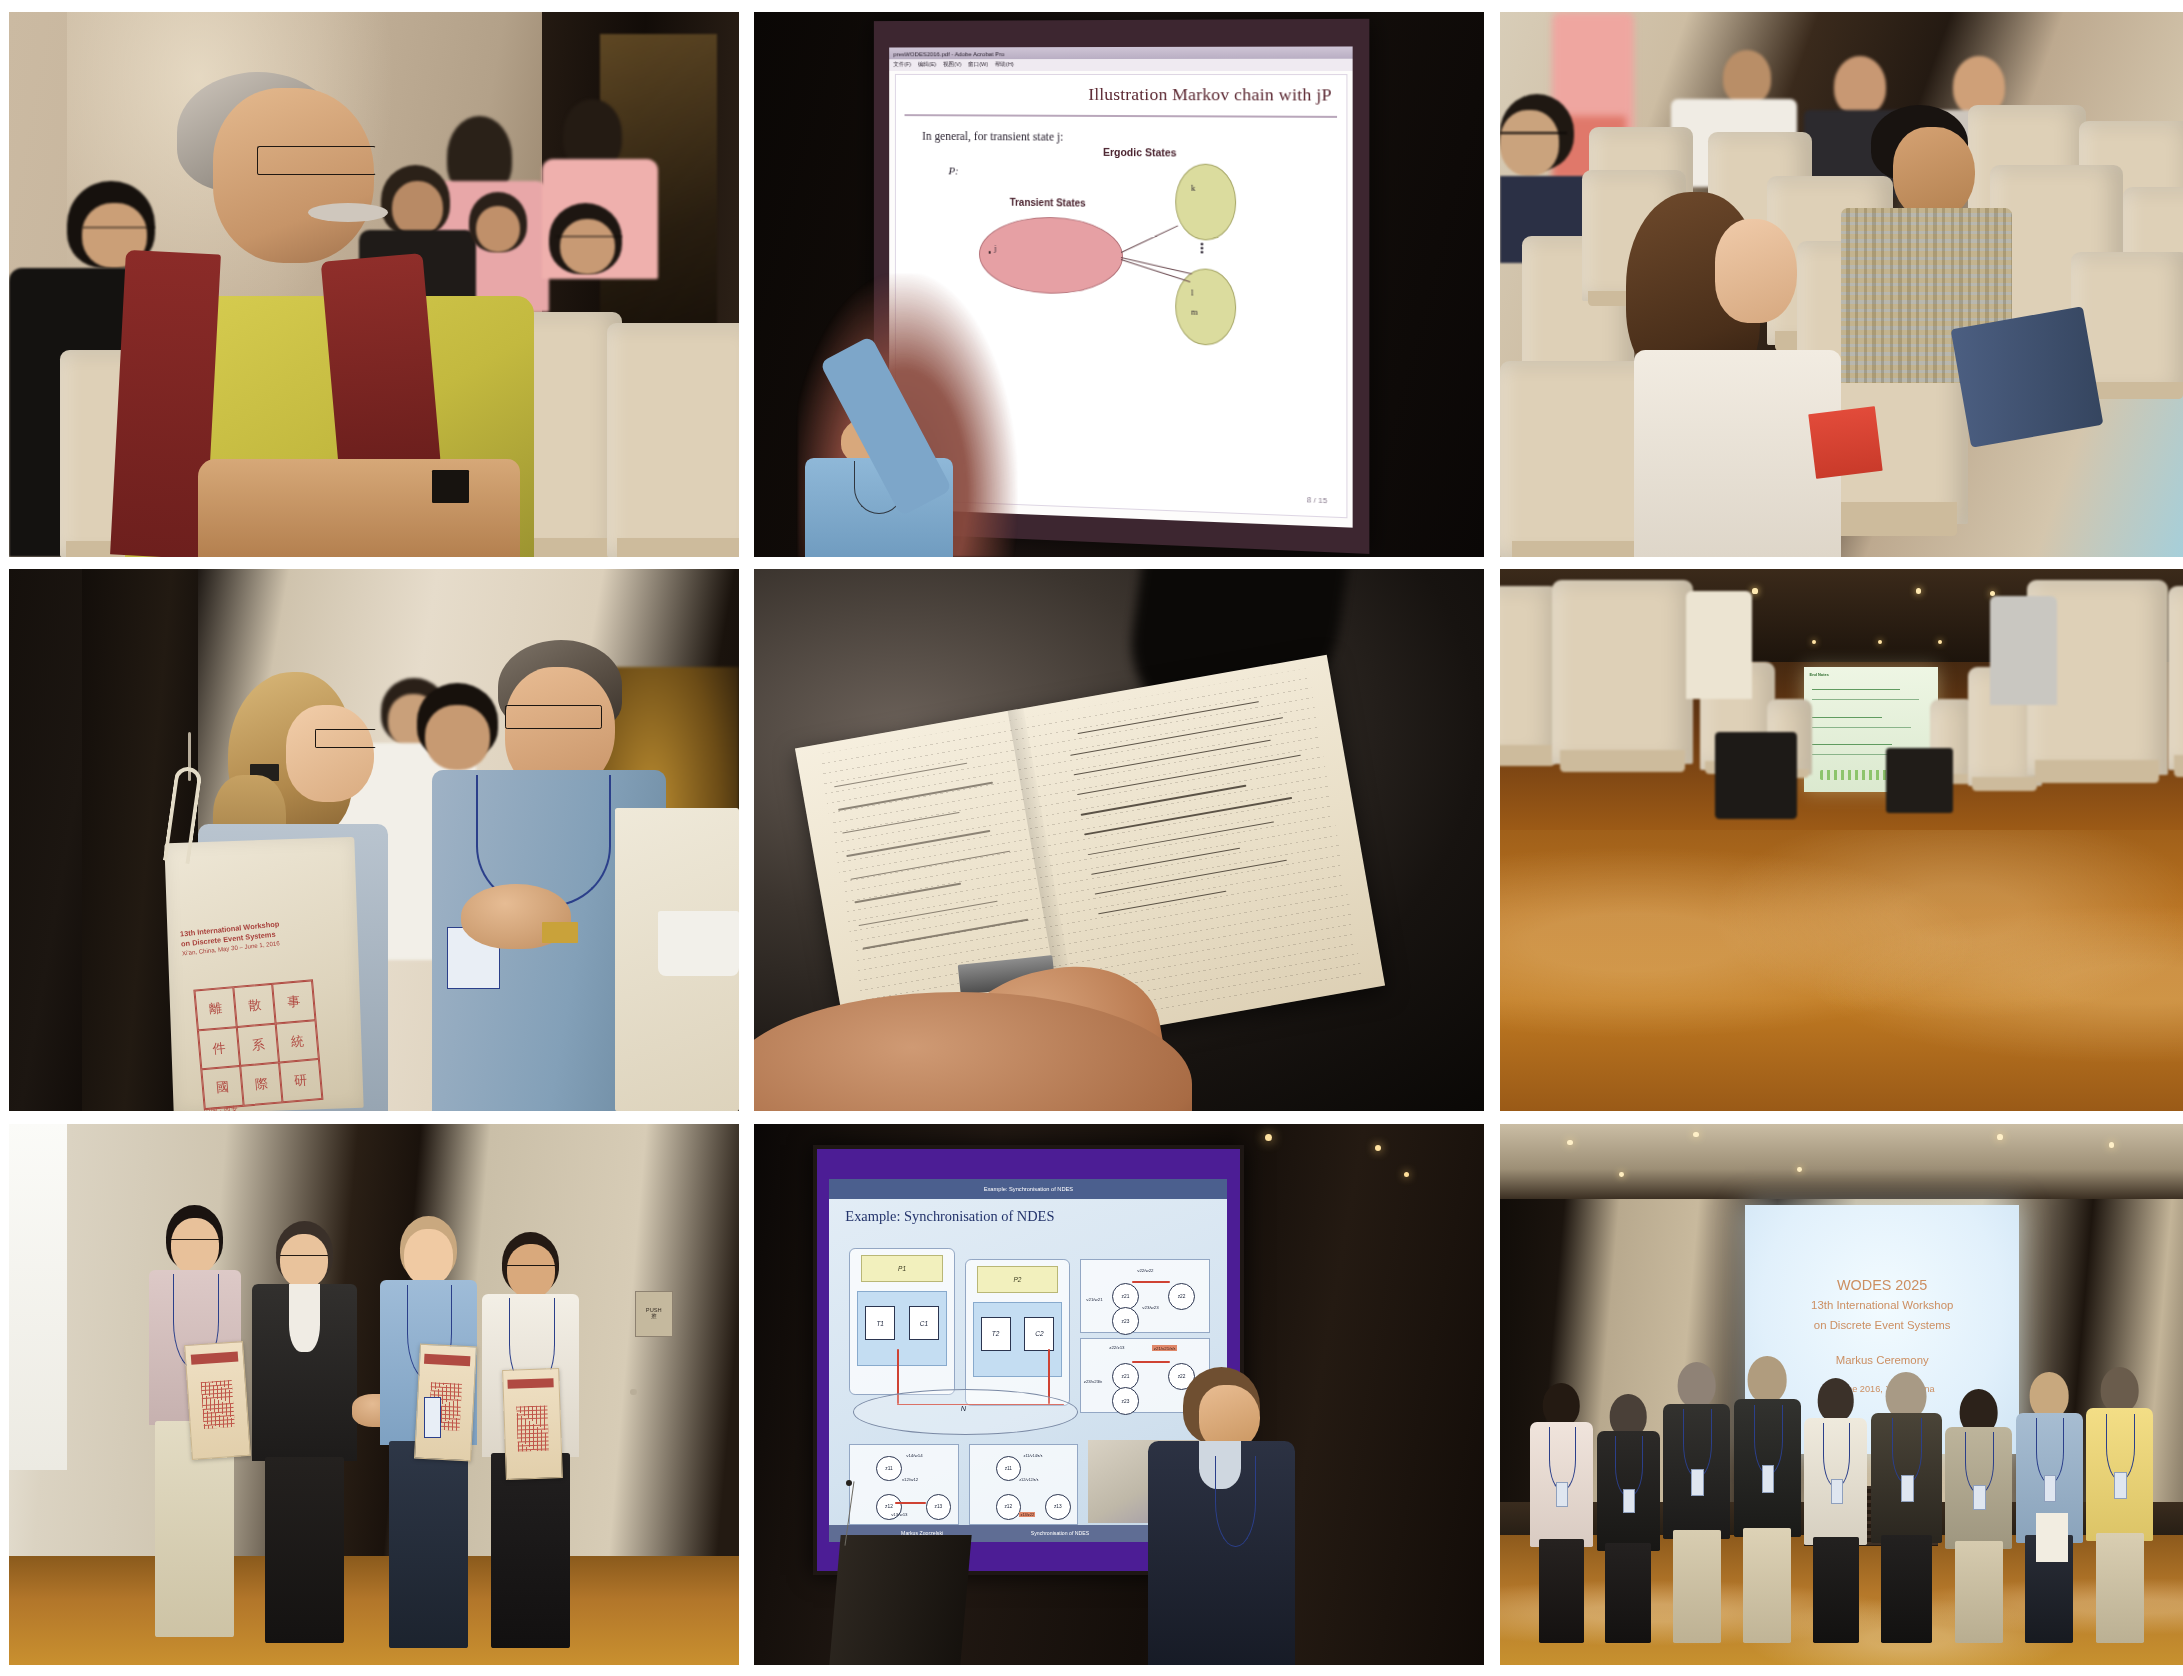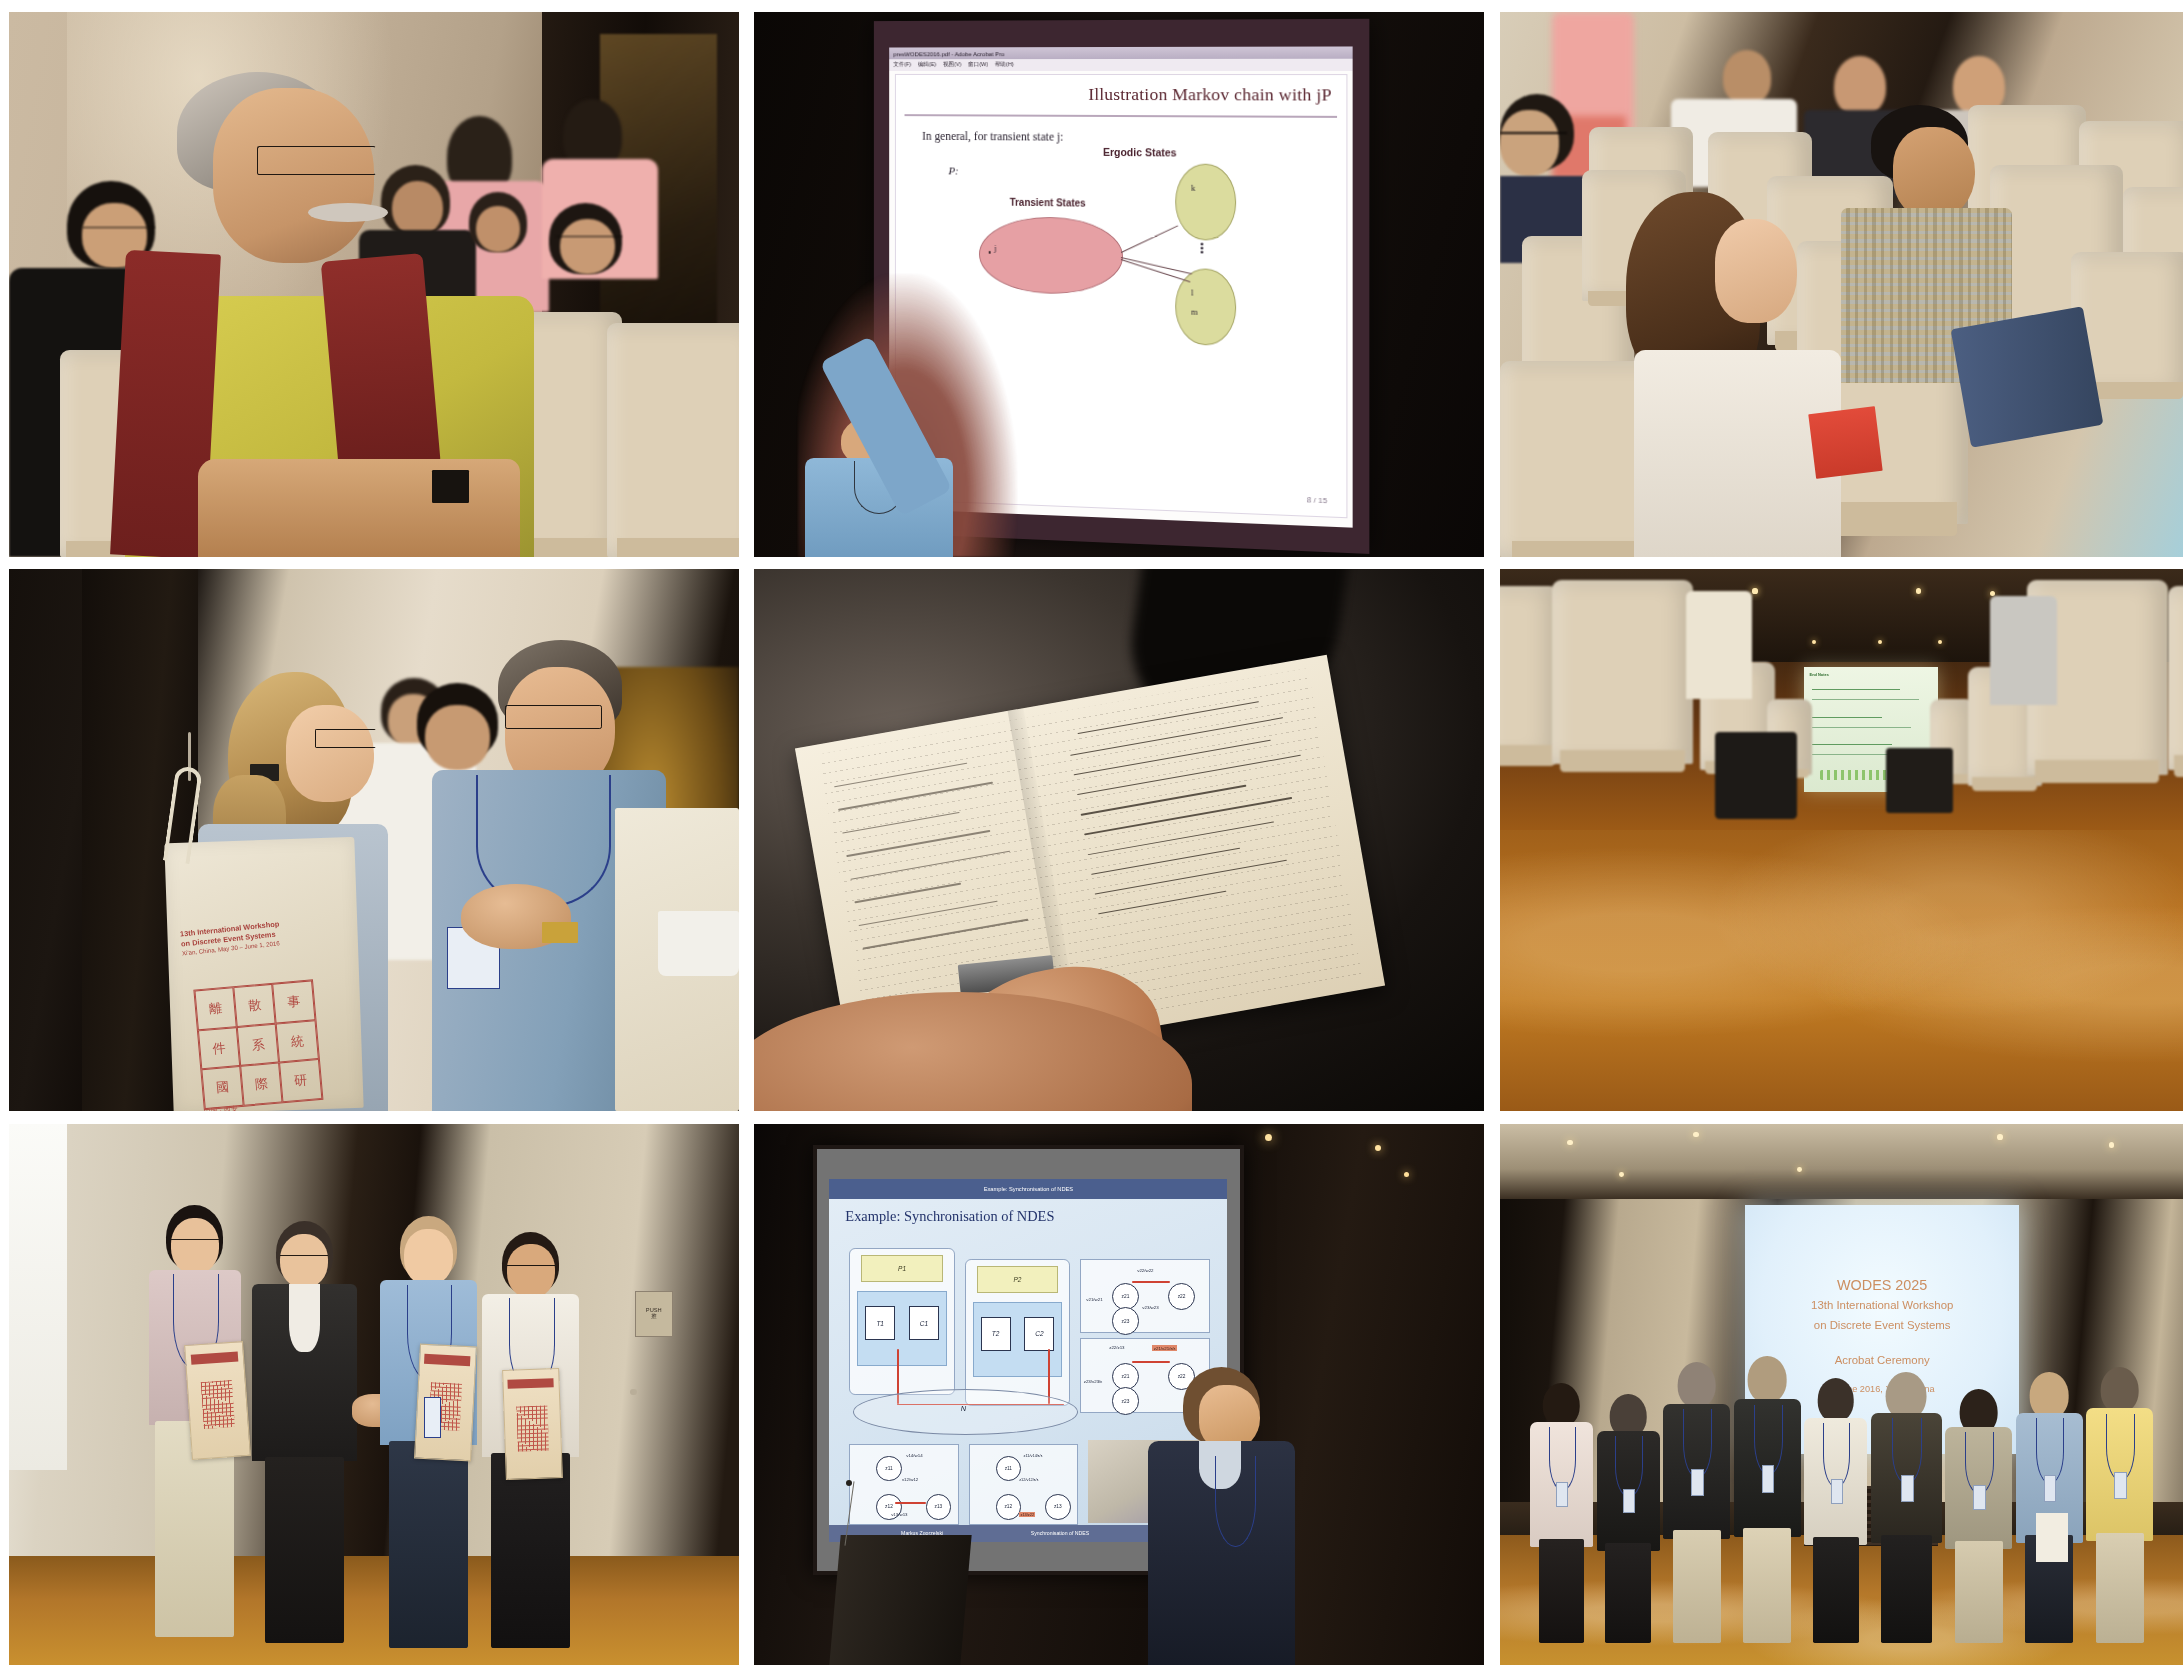--- a/index.html
+++ b/index.html
@@ -147,21 +147,21 @@
   .cert .ch{position:absolute;left:8%;top:8%;width:84%;height:9%;background:#b04a42;}
   .cert .cs{position:absolute;left:22%;top:33%;width:56%;height:42%;
      background:repeating-linear-gradient(#c0564a 0 0.9px,transparent 0.9px 3.9px),
                 repeating-linear-gradient(90deg,#c0564a 0 0.9px,transparent 0.9px 3.9px);}
 
   
   .c8{background:#0b0807;}
   .c8 .bg{position:absolute;inset:0;background:
      linear-gradient(100deg,#0a0706 0%,#16100c 12%,#221913 30%,#140e0a 58%,#241a12 74%,#120c08 100%);}
   .frame8{position:absolute;left:8%;top:4%;width:58%;height:78%;
-     background:#737373;border:4.4px solid #1e1714;box-shadow:0 0 22px rgba(0,0,0,.8);}
+     background:#4c1d95;border:4.4px solid #1e1714;box-shadow:0 0 22px rgba(0,0,0,.8);}
   .slide8{position:absolute;left:3%;top:7%;width:94%;height:86%;
      background:linear-gradient(160deg,#e3edf6,#d4e3f0 60%,#c6d8e8);overflow:hidden;}
   .s8bar{position:absolute;left:0;top:0;width:100%;height:5.5%;background:#4b5f8e;
      display:flex;align-items:center;justify-content:center;color:#fff;font-size:5.7px;}
   .s8title{position:absolute;left:4%;top:8%;font-size:14.4px;color:#23336b;
      font-family:"Liberation Serif",serif;}
   .s8box{position:absolute;background:rgba(255,255,255,.72);border:0.4px solid #93a7c4;}
   .s8yellow{position:absolute;background:#f2f0bd;border:0.4px solid #b9b776;}
   .s8blue{position:absolute;background:#c4ddf2;border:0.4px solid #88aacd;}
   .s8node{position:absolute;border:0.9px solid #2b3550;border-radius:50%;
@@ -673,21 +673,21 @@
     <div class="abs" style="left:26%;top:1.5%;width:5.7px;height:5.7px;border-radius:50%;background:#fff0c8;box-shadow:0 0 8.7px #ffe09a;"></div>
     <div class="abs" style="left:67%;top:2%;width:5.7px;height:5.7px;border-radius:50%;background:#fff0c8;box-shadow:0 0 8.7px #ffe09a;"></div>
     <div class="abs" style="left:82%;top:3.5%;width:5.7px;height:5.7px;border-radius:50%;background:#fff0c8;box-shadow:0 0 8.7px #ffe09a;"></div>
     <div class="abs" style="left:16%;top:9%;width:4.8px;height:4.8px;border-radius:50%;background:#ffeec0;box-shadow:0 0 7px #ffdd90;"></div>
     <div class="abs" style="left:40%;top:8%;width:4.8px;height:4.8px;border-radius:50%;background:#ffeec0;box-shadow:0 0 7px #ffdd90;"></div>
 
     <div class="screen9">
       <div class="s9t" style="top:29%;font-size:14.4px;">WODES 2025</div>
       <div class="s9t" style="top:38%;font-size:11.4px;">13th International Workshop</div>
       <div class="s9t" style="top:46%;font-size:11.4px;">on Discrete Event Systems</div>
-      <div class="s9t" style="top:60%;font-size:11.4px;">Acrobat Ceremony</div>
+      <div class="s9t" style="top:60%;font-size:11.4px;">Markus Ceremony</div>
       <div class="s9t" style="top:72%;font-size:9.2px;">1 June 2016, Xi'an, China</div>
     </div>
 
     <div class="stage"></div>
     <div class="floor9"></div>
     <div class="abs" style="left:41%;bottom:22%;width:18%;height:11%;background:repeating-linear-gradient(#3e3025 0 3.5px,#241a12 3.5px 7px);"></div>
 
     <div class="person9" style="left:4%;width:8.5%;height:48%;">
       <div class="p9head" style="background:#241a12;"></div>
       <div class="p9body" style="background:linear-gradient(#f0e4dc,#d9cbc2);"></div>

